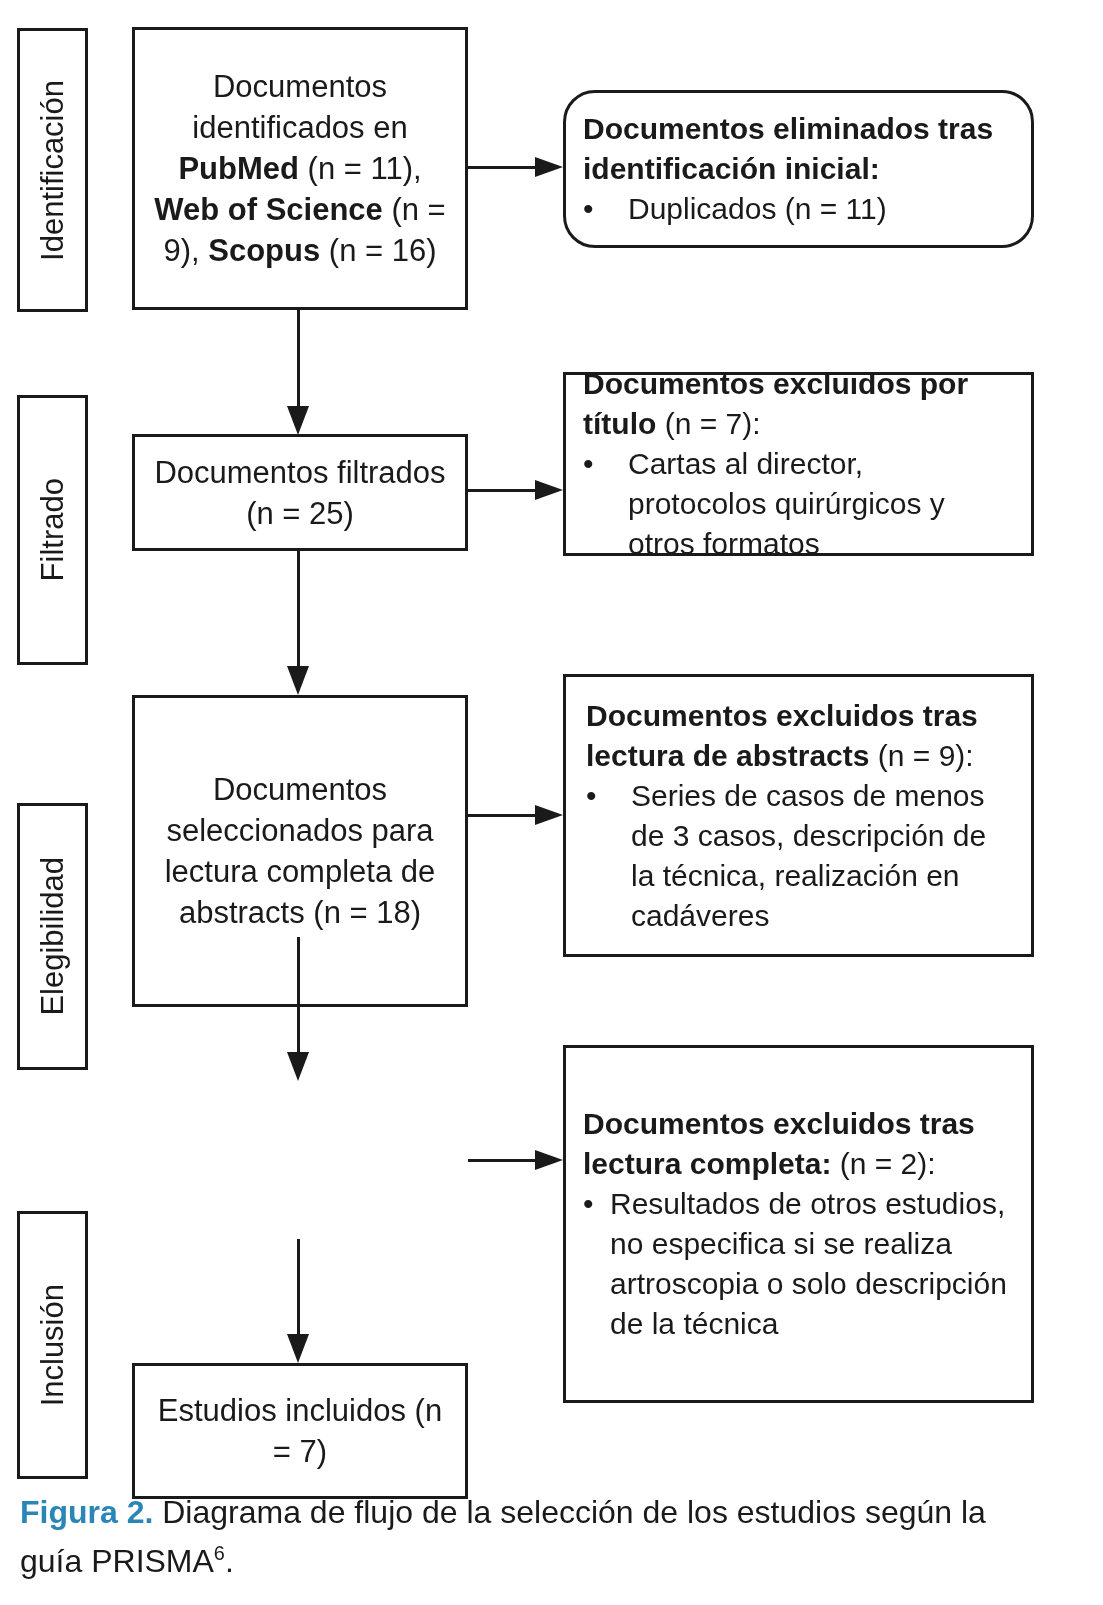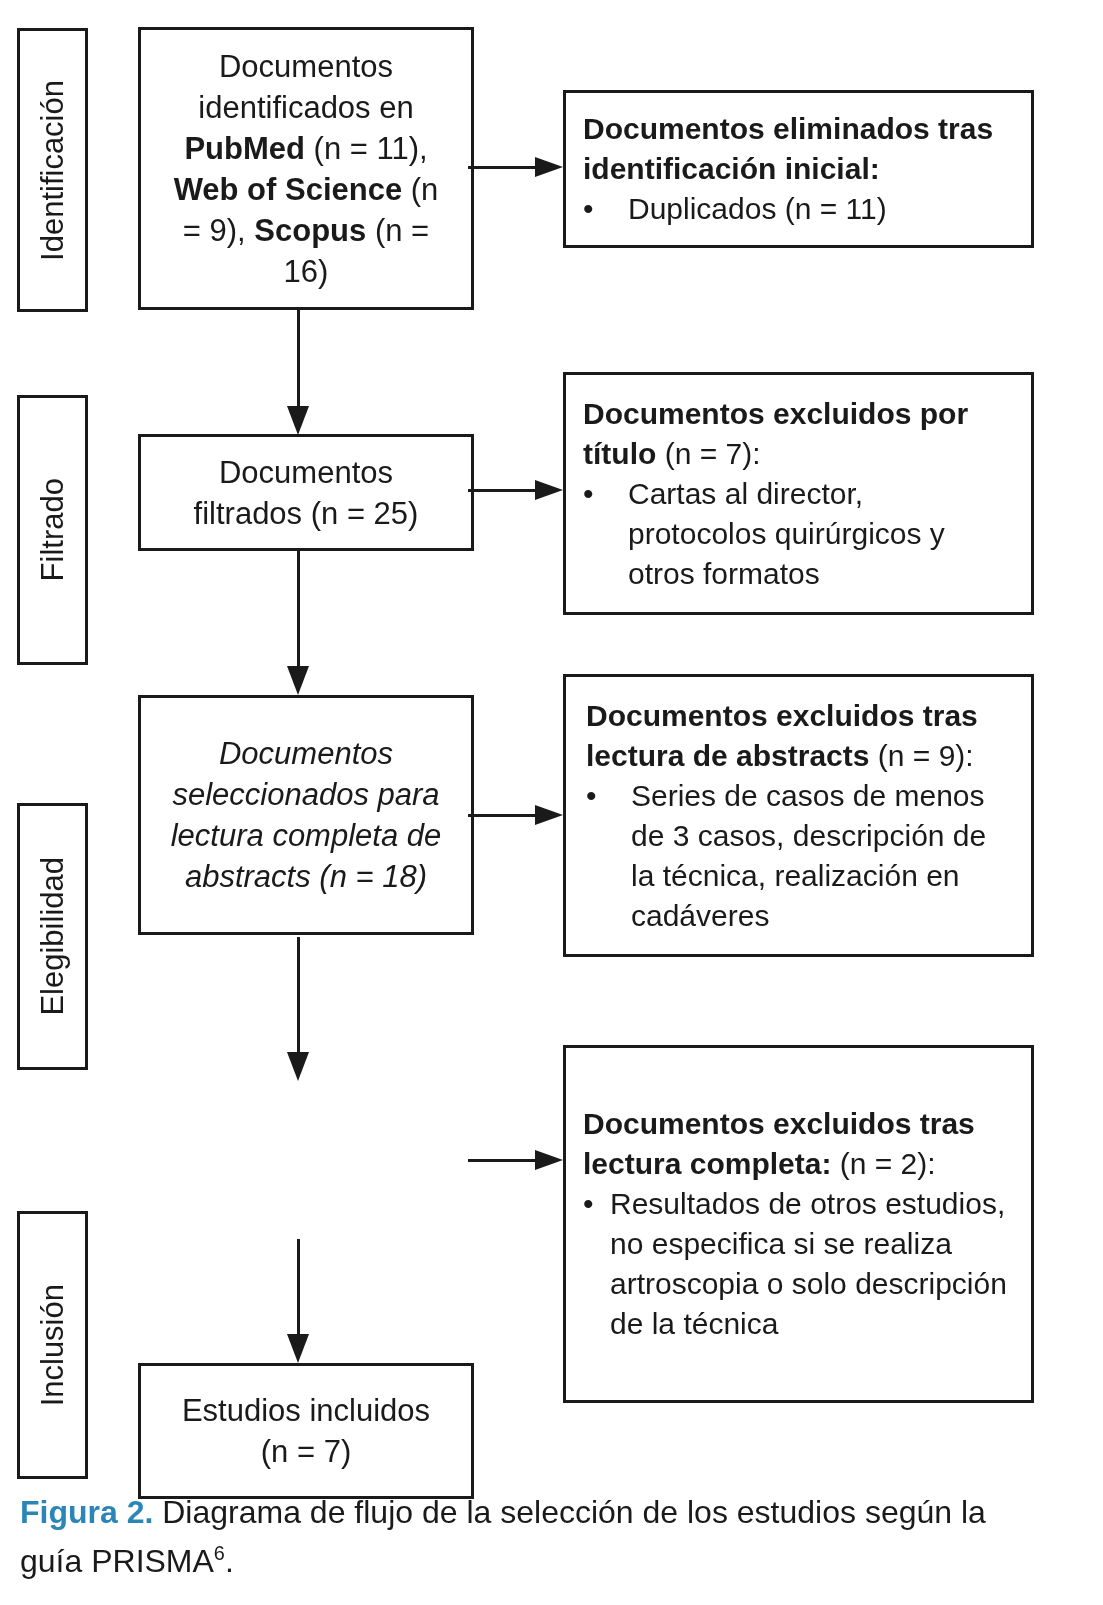--- a/index.html
+++ b/index.html
@@ -27,29 +27,29 @@
     justify-content: center;
   }
   .stage .stage-text {
     writing-mode: vertical-rl;
     transform: rotate(180deg);
     font-size: 31px;
     white-space: nowrap;
   }
   
   .main {
-    left: 138px;
+    left: 132px;
     width: 336px;
     display: flex;
     align-items: center;
     justify-content: center;
     text-align: center;
     font-size: 31px;
     line-height: 41px;
-    padding: 0 26px;
+    padding: 0 13px;
   }
   
   .excl {
     left: 563px;
     width: 471px;
     font-size: 30px;
     line-height: 40px;
     padding: 0 22px 0 17px;
     display: flex;
     flex-direction: column;
@@ -107,40 +107,40 @@
   </div>
 
   <div class="box main" style="top:27px;height:283px;">
     <div><span>Documentos identificados en </span><b>PubMed</b><span> (n = 11), </span><b>Web of Science</b><span> (n = 9), </span><b>Scopus</b><span> (n = 16)</span></div>
   </div>
 
   <div class="box main" style="top:434px;height:117px;">
     <div>Documentos filtrados (n = 25)</div>
   </div>
 
-  <div class="box main" style="top:695px;height:240px;font-style:italic;">
+  <div class="box main" style="top:695px;height:312px;">
     <div>Documentos seleccionados para lectura completa de abstracts (n = 18)</div>
   </div>
 
 
   <div class="box main" style="top:1363px;height:136px;">
     <div>Estudios incluidos (n = 7)</div>
   </div>
 
-  <div class="box excl" style="top:90px;height:158px;">
+  <div class="box excl" style="top:90px;height:158px;border-radius:32px;">
     <div class="excl-title"><b>Documentos eliminados tras identificación inicial:</b><span></span></div>
     <ul class="bullets">
       <li>
           <span class="dot">•</span>
           <span>Duplicados (n = 11)</span>
         </li>
     </ul>
   </div>
 
-  <div class="box excl" style="top:372px;height:243px;">
+  <div class="box excl" style="top:372px;height:184px;">
     <div class="excl-title"><b>Documentos excluidos por título</b><span> (n = 7):</span></div>
     <ul class="bullets">
       <li>
           <span class="dot">•</span>
           <span>Cartas al director, protocolos quirúrgicos y otros formatos</span>
         </li>
     </ul>
   </div>
 
   <div class="box excl" style="top:674px;height:283px;padding-left:20px;">

